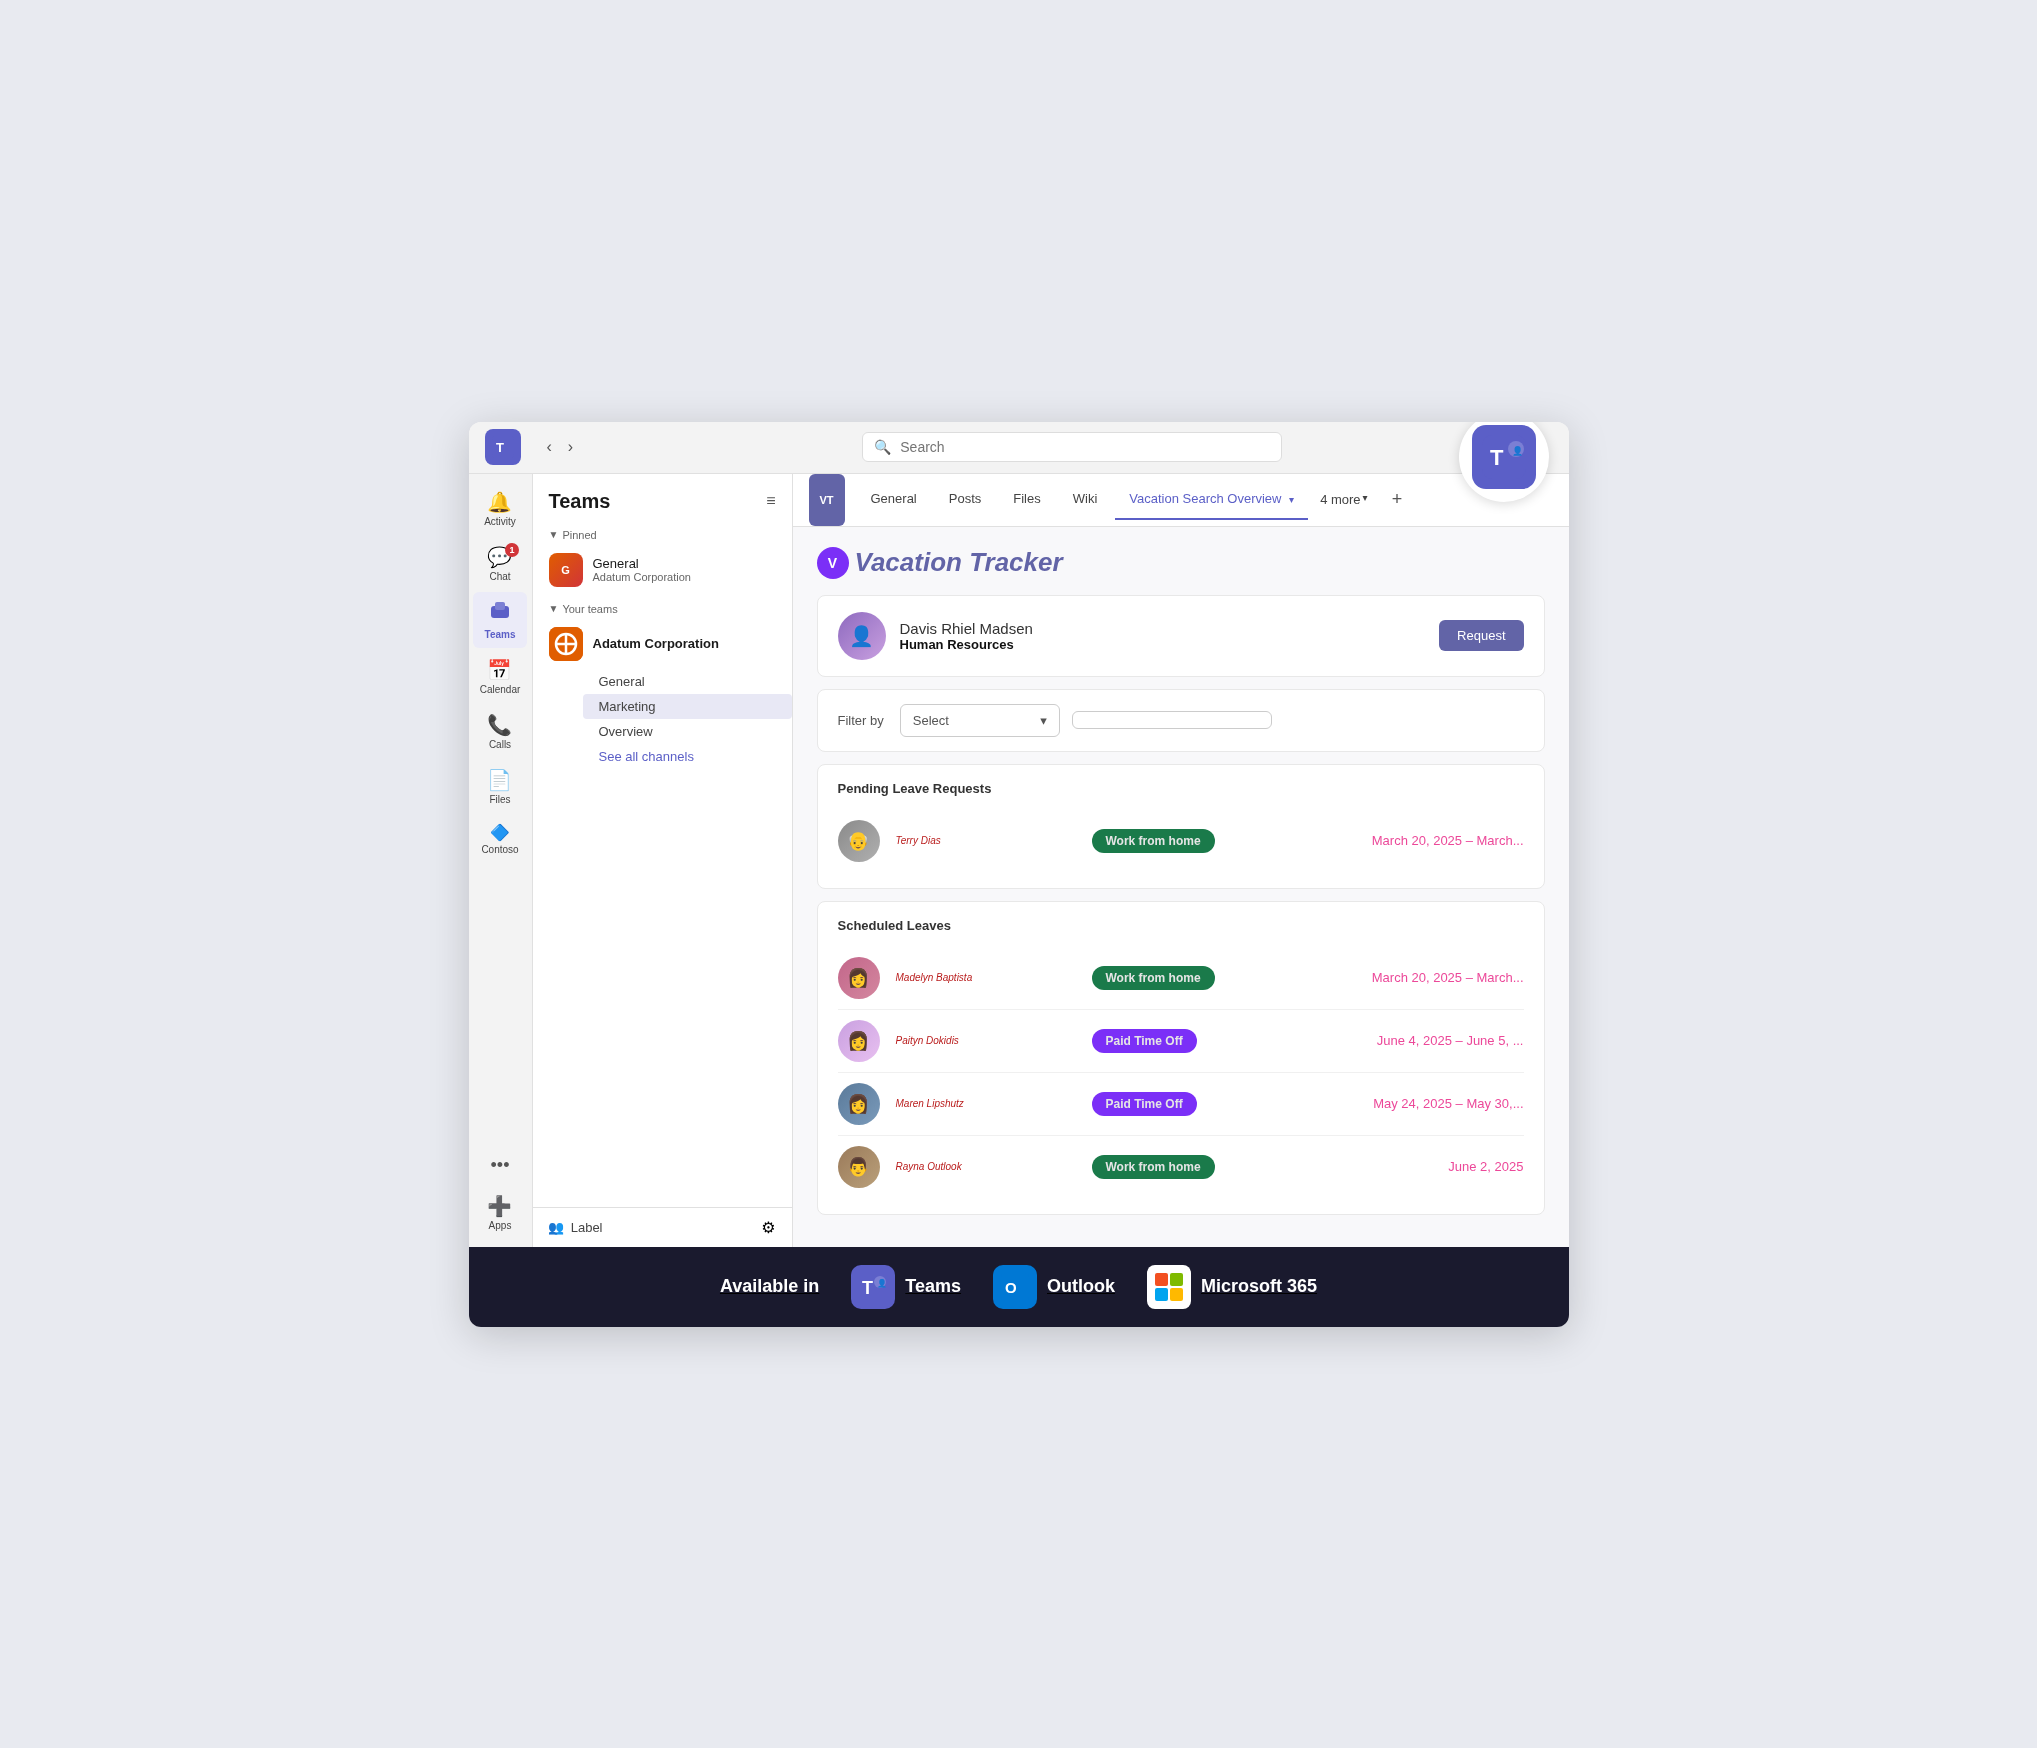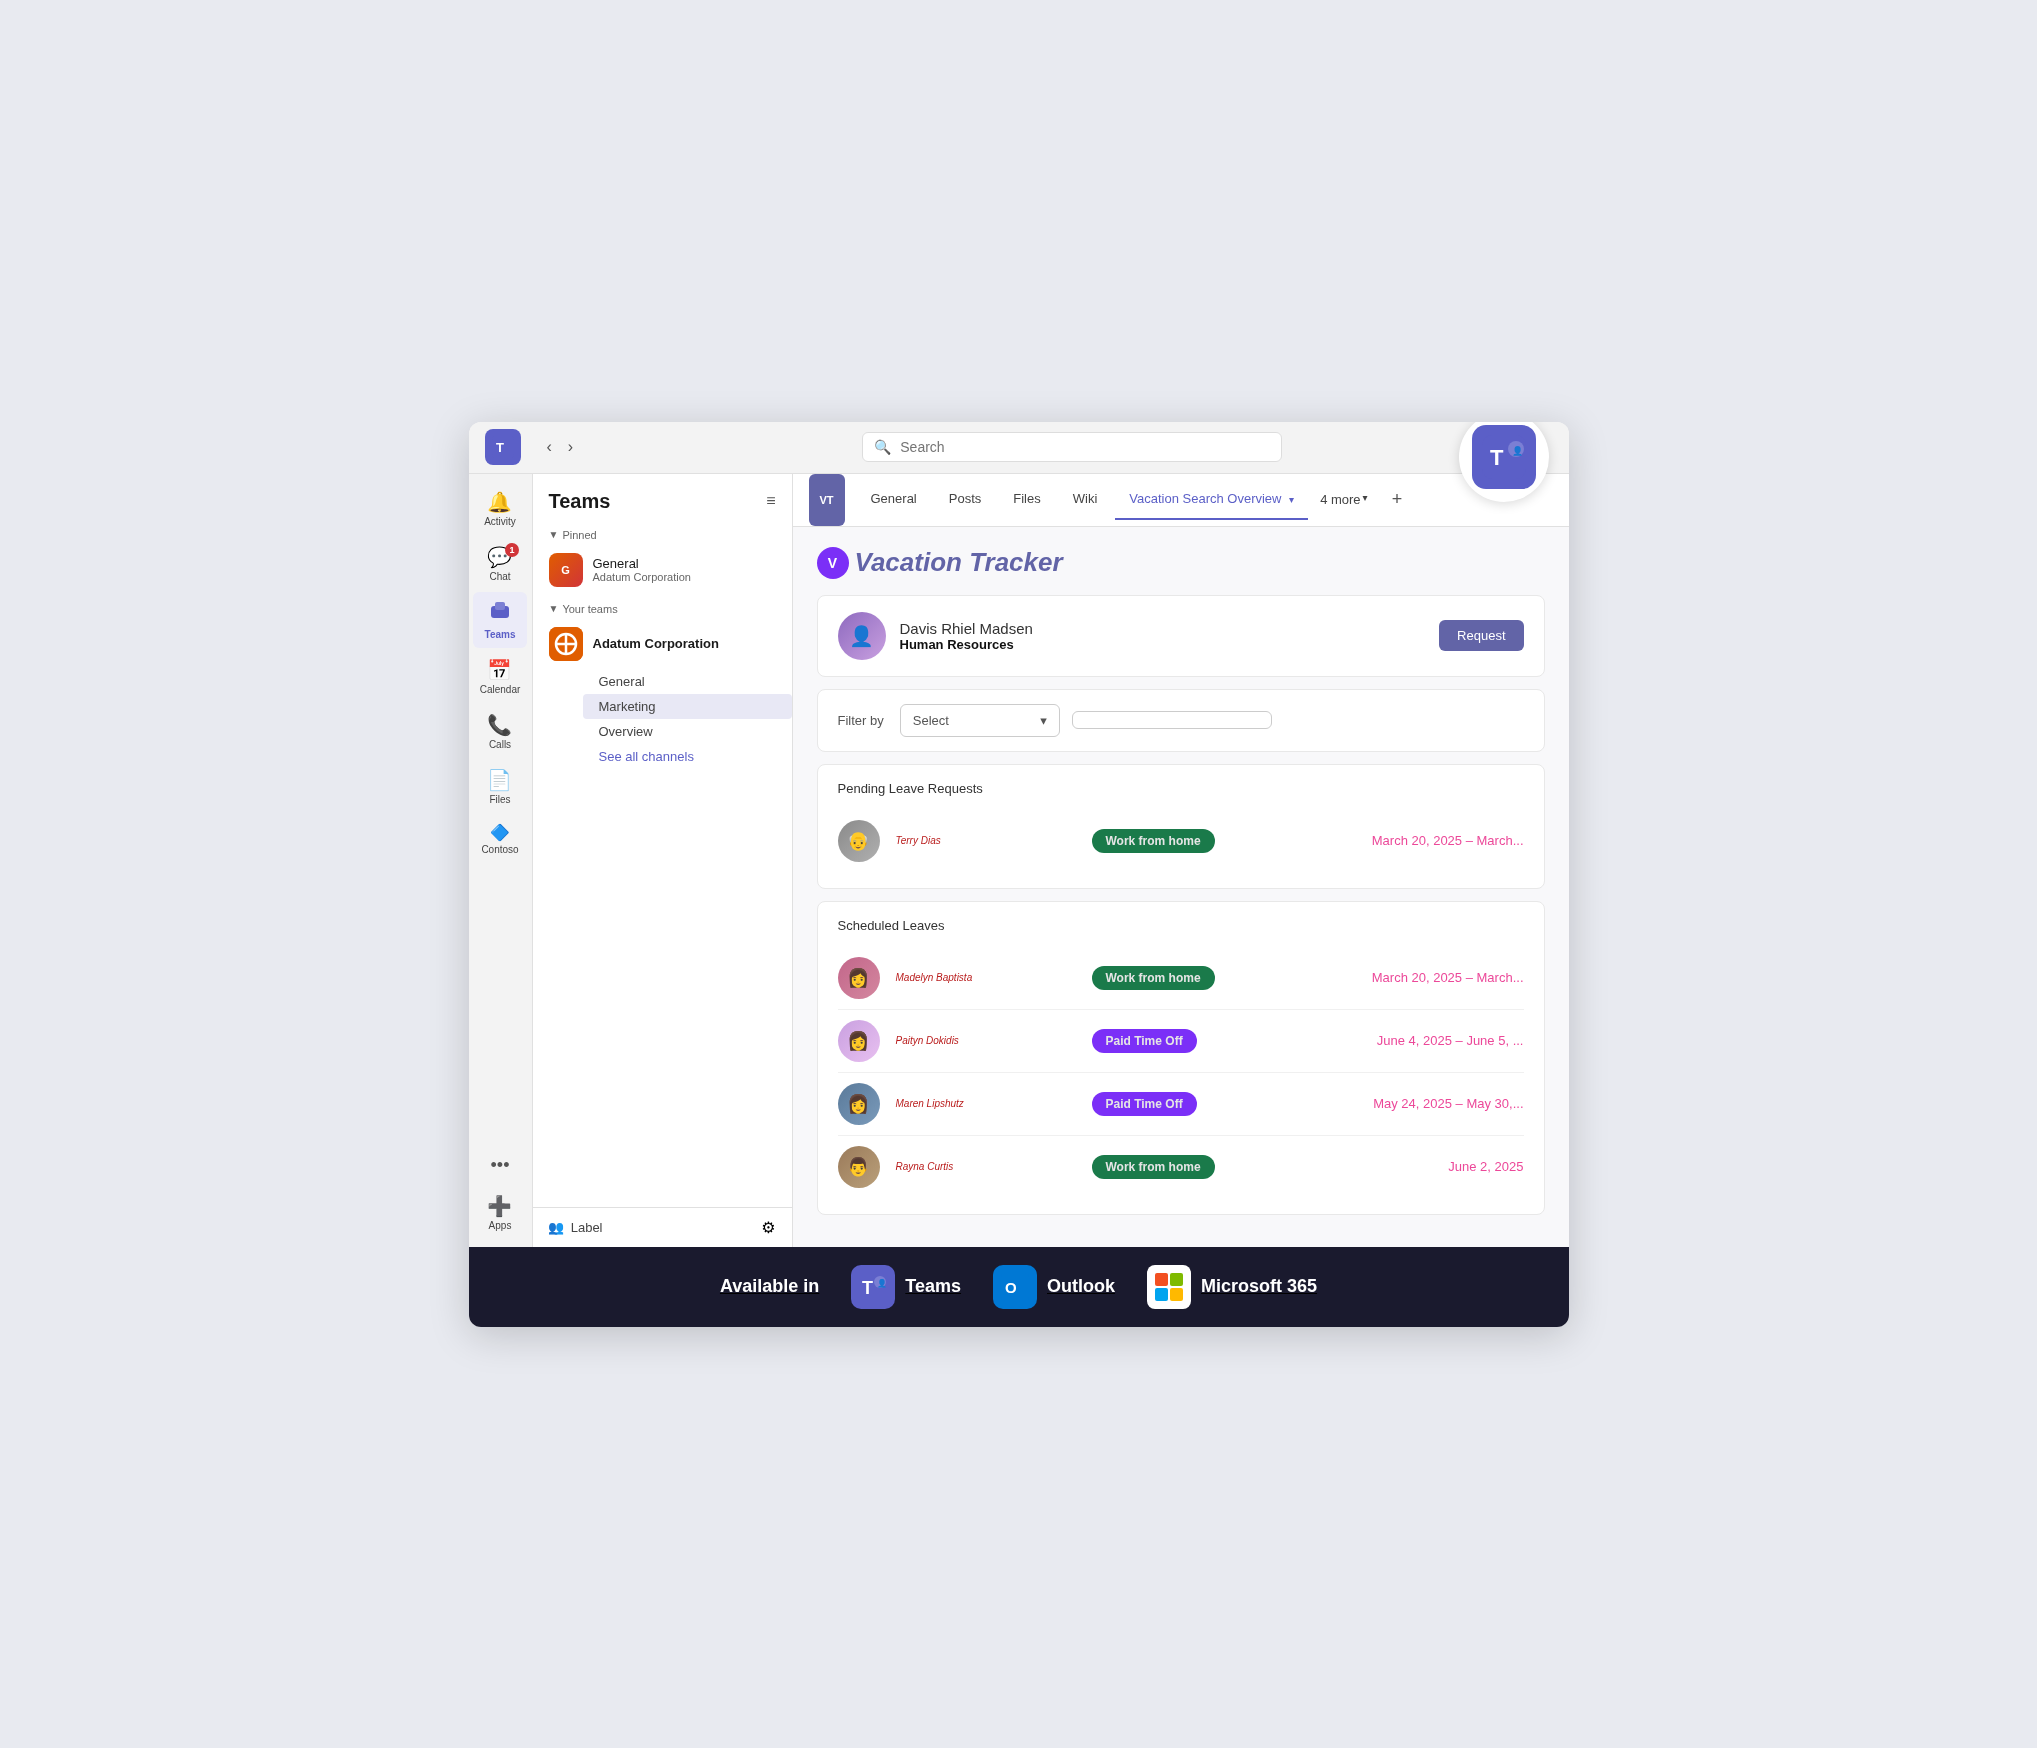--- a/index.html
+++ b/index.html
@@ -371,21 +371,21 @@
     
     .section-card {
       background: white;
       border-radius: 8px;
       padding: 16px 20px;
       margin-bottom: 12px;
       border: 1px solid #e8e8e8;
     }
     .section-heading {
       font-size: 13px;
-      font-weight: 400;
+      font-weight: 700;
       color: #333;
       margin-bottom: 14px;
     }
     .leave-row {
       display: flex;
       align-items: center;
       padding: 10px 0;
       gap: 16px;
       border-bottom: 1px solid #f0f0f0;
     }
@@ -683,21 +683,21 @@
 
           <div class="leave-row">
             <div class="person-avatar av-maren">👩</div>
             <span class="person-name">Maren Lipshutz</span>
             <span class="leave-tag tag-pto">Paid Time Off</span>
             <span class="leave-dates">May 24, 2025 – May 30,...</span>
           </div>
 
           <div class="leave-row">
             <div class="person-avatar av-rayna">👨</div>
-            <span class="person-name">Rayna Curtis</span>
+            <span class="person-name">Rayna Outlook</span>
             <span class="leave-tag tag-wfh">Work from home</span>
             <span class="leave-dates">June 2, 2025</span>
           </div>
 
         </div>
 
       </div>
     </div>
   </div>
 

